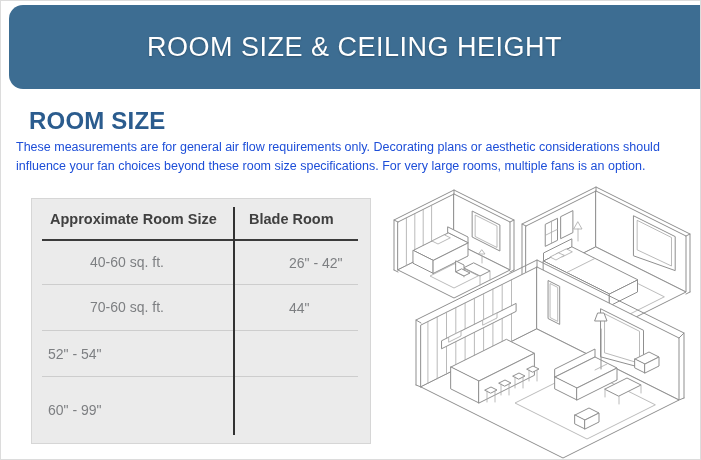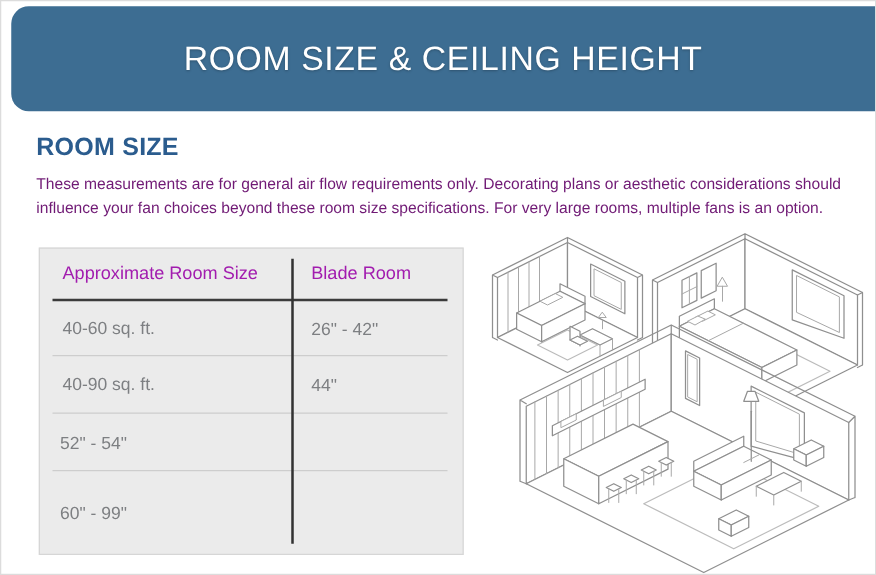--- a/index.html
+++ b/index.html
@@ -16,41 +16,41 @@
     display:flex; flex-direction:row; align-items:center; justify-content:center;
     color:#ffffff; text-align:center;
   }
   .banner-line {
     font-size:27px; line-height:33px; font-weight:400; letter-spacing:0.5px;
     text-shadow:0 1px 2px rgba(0,0,0,0.25);
   }
   
   .section-title {
     position:absolute; left:28px; top:106px;
-    font-size:20px; font-weight:700; color:#2b5c8e; letter-spacing:0.2px;text-align:center;
+    font-size:24px; font-weight:700; color:#2b5c8e; letter-spacing:0.2px;text-align:center;
   }
   .section-desc {
-    position:absolute; left:28px; top:137px; width:660px;
-    font-size:12.5px; line-height:19px; color:#701a75; white-space:pre-line;
+    position:absolute; left:15px; top:137px; width:660px;
+    font-size:12.5px; line-height:19px; color:#1d4ed8; white-space:pre-line;
   }
   
   .tbl {
     position:absolute; left:30px; top:197px; width:340px; height:246px;
     background:#ebebeb; border:1px solid #d6d6d6;
   }
   .vdiv { position:absolute; left:201px; top:8px; height:228px; width:2px; background:#323232; }
   .row { display:flex; align-items:center; }
   .row.head { height:40px; }
   .row .c1 { width:201px; padding-left:18px; }
   .row .c2 { flex:1; padding-left:16px; }
-  .head .c1, .head .c2 { font-size:14.5px; color:#a21caf; font-weight:400; }
+  .head .c1, .head .c2 { font-size:14.5px; color:#404040; font-weight:700; }
   .headline { height:2px; background:#3b3b3b; margin-left:10px; width:316px; }
   .row.r1 { height:43px; } .row.r2 { height:45px; } .row.r3 { height:45px; } .row.r4 { height:66px; }
   .row .cell { font-size:14px; color:#7d7f82; }
-  .cell-room { white-space:pre-line; line-height:19px; }
+  .cell-room { white-space:pre-line; line-height:19px;margin-left:40px; }
   .sep { height:1px; background:#cdcdcd; margin-left:10px; width:316px; }
   
   .illo { position:absolute; }
   .illo path, .illo polygon, .illo polyline, .illo line {
     stroke:#8f8f8f; stroke-width:1; fill:none; stroke-linejoin:round; stroke-linecap:round;
   }
   .illo .face { fill:#ffffff; }
   .illo .rug { stroke:#bcbcbc; }
   .illo .lite { stroke:#a8a8a8; stroke-width:0.8; }
 </style>
@@ -73,21 +73,21 @@
       <div class="c1">Approximate Room Size</div>
       <div class="c2">Blade Room</div>
     </div>
     <div class="headline"></div>
     <div class="row r1">
       <div class="c1 cell cell-room">40-60 sq. ft.</div>
       <div class="c2 cell">26" - 42"</div>
     </div>
     <div class="sep"></div>
     <div class="row r2">
-      <div class="c1 cell cell-room">40-90 sq. ft.</div>
+      <div class="c1 cell cell-room">70-60 sq. ft.</div>
       <div class="c2 cell">44"</div>
     </div>
     <div class="sep"></div>
     <div class="row r3">
       <div class="c2 cell">52" - 54"</div>
     </div>
     <div class="sep"></div>
     <div class="row r4">
       <div class="c2 cell">60" - 99"</div>
     </div>

